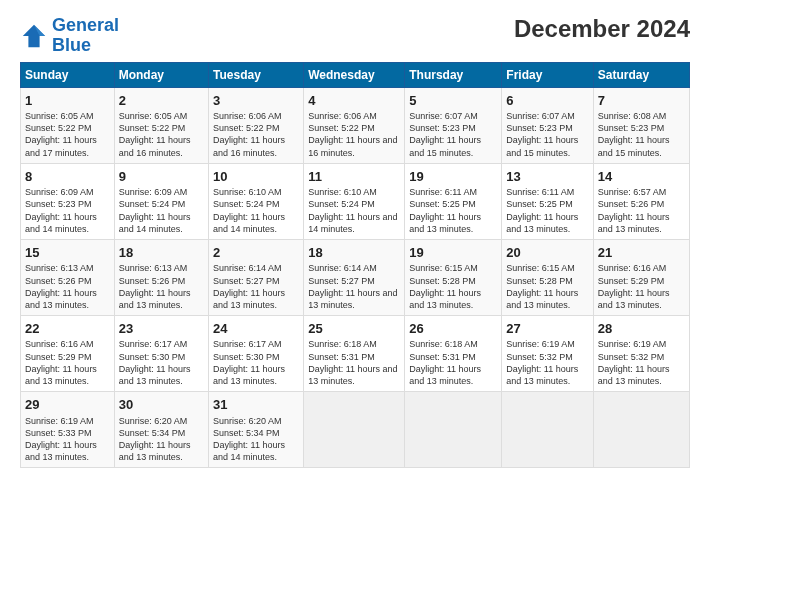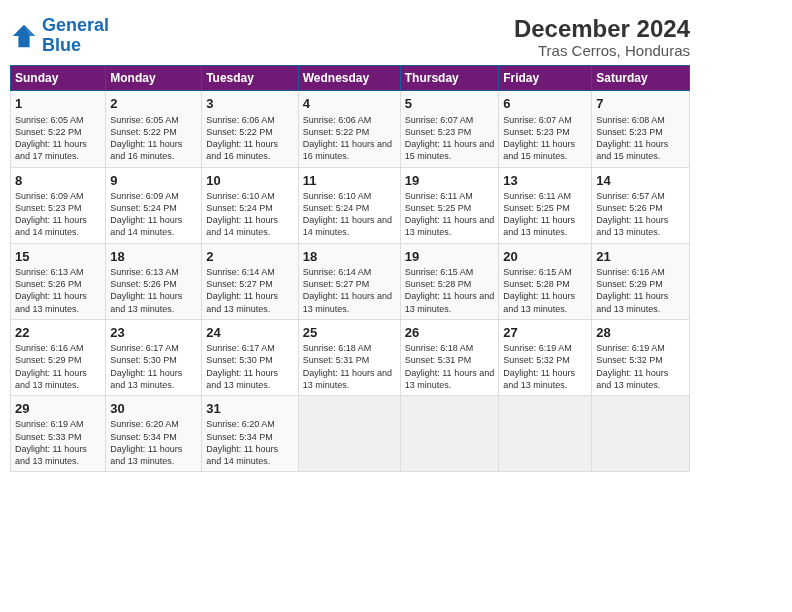--- a/index.html
+++ b/index.html
@@ -5,21 +5,21 @@
     * { margin: 0; padding: 0; box-sizing: border-box; }
     body {
       font-family: Arial, sans-serif;
       background: #fff;
       width: 792px;
       height: 612px;
       overflow: hidden;
     }
     .container {
       width: 710px;
-      padding: 16px 20px 10px 10px;
+      padding: 16px 20px 10px 20px;
     }
     .header-row {
       display: flex;
       justify-content: space-between;
       align-items: flex-start;
       margin-bottom: 6px;
     }
     .logo {
       display: flex;
       align-items: center;
@@ -50,21 +50,21 @@
     .subtitle {
       font-size: 15px;
       color: #555;
     }
     .calendar {
       width: 100%;
       border-collapse: collapse;
       font-size: 9.5px;
     }
     .calendar thead th {
-      background-color: #701a75;
+      background-color: #0369a1;
       color: #fff;
       padding: 5px 4px;
       text-align: left;
       font-size: 12px;
       font-weight: bold;
       border: 1px solid #1a5a9a;
     }
     .calendar tbody tr {
       border-bottom: 1px solid #ccc;
     }
@@ -106,21 +106,20 @@
       </svg>
       <div>
         <div class="logo-text">
           <span>General</span><br>
           <span style="color:#1a6bb5">Blue</span>
         </div>
       </div>
     </div>
     <div class="title-block">
       <div class="main-title">December 2024</div>
-      <div class="subtitle">Tras Cerros, Honduras</div>
     </div>
   </div>
 
   <table class="calendar">
     <thead>
       <tr>
       <th>Sunday</th>
           <th>Monday</th>
           <th>Tuesday</th>
           <th>Wednesday</th>

